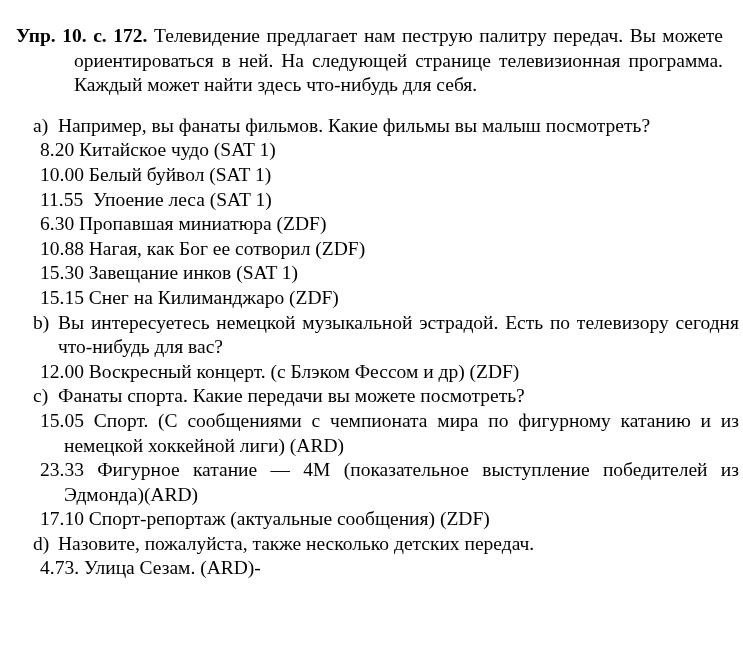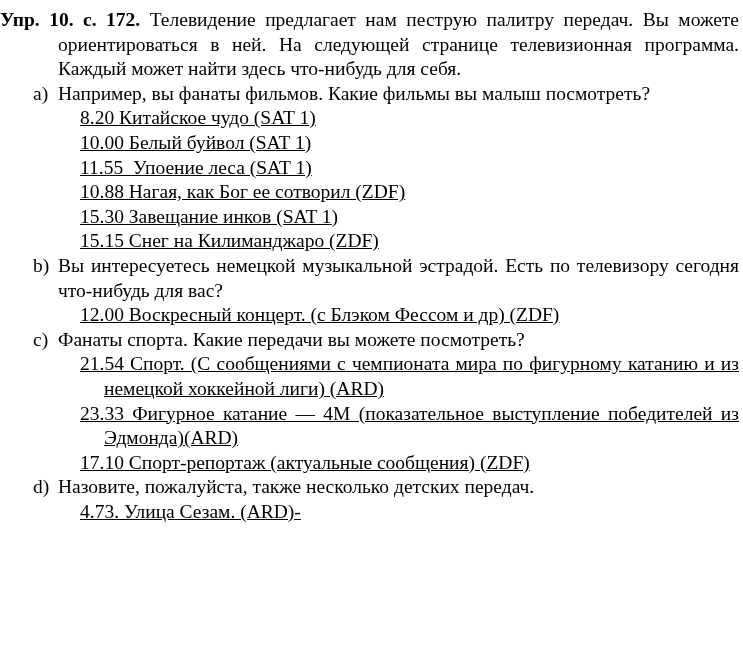--- a/index.html
+++ b/index.html
@@ -24,21 +24,21 @@
       width: 743px;
     }
     .cutoff {
       height: 22px;
       overflow: hidden;
       position: relative;
     }
     .para {
       padding-left: 58px;
       text-indent: -58px;
-      margin: 0;
+      margin: 16px;
       text-align: justify;
       padding-right: 4px;
     }
     .ex-head {
       font-weight: bold;
     }
     .q {
       position: relative;
       padding-left: 58px;
       margin: 0;
@@ -49,25 +49,24 @@
       position: absolute;
       left: 33px;
       top: 0;
     }
     .items {
       margin: 0;
       padding: 0;
       list-style: none;
     }
     .items li {
-      padding-left: 104px;
+      padding-left: 64px;
       text-indent: -24px;
       padding-right: 4px;
       text-align: justify;
-      text-decoration: underline;
     }
   </style>
 </head>
 <body>
 
 <div class="page">
   <div class="cutoff"></div>
 
   <p class="para">
     <span class="ex-head">Упр. 10. с. 172.</span>
@@ -76,20 +75,21 @@
 
   <div>
     <p class="q">
       <span class="marker">a)</span>
       <span>Например, вы фанаты фильмов. Какие фильмы вы малыш посмотреть?</span>
     </p>
     <ul class="items">
       <li>8.20 Китайское чудо (SAT 1)</li>
       <li>10.00 Белый буйвол (SAT 1)</li>
       <li style="white-space:pre;">11.55  Упоение леса (SAT 1)</li>
+      <li>6.30 Пропавшая миниатюра (ZDF)</li>
       <li>10.88 Нагая, как Бог ее сотворил (ZDF)</li>
       <li>15.30 Завещание инков (SAT 1)</li>
       <li>15.15 Снег на Килиманджаро (ZDF)</li>
     </ul>
   </div>
 
   <div>
     <p class="q">
       <span class="marker">b)</span>
       <span>Вы интересуетесь немецкой музыкальной эстрадой. Есть по телевизору сегодня что-нибудь для вас?</span>
@@ -98,21 +98,21 @@
       <li>12.00 Воскресный концерт. (с Блэком Фессом и др) (ZDF)</li>
     </ul>
   </div>
 
   <div>
     <p class="q">
       <span class="marker">c)</span>
       <span>Фанаты спорта. Какие передачи вы можете посмотреть?</span>
     </p>
     <ul class="items">
-      <li>21.54 Спорт. (С сообщениями с чемпионата мира по фигурному катанию и из немецкой хоккейной лиги) (ARD)</li>
+      <li>15.05 Спорт. (С сообщениями с чемпионата мира по фигурному катанию и из немецкой хоккейной лиги) (ARD)</li>
       <li>23.33 Фигурное катание — 4М (показательное выступление победителей из Эдмонда)(ARD)</li>
       <li>17.10 Спорт-репортаж (актуальные сообщения) (ZDF)</li>
     </ul>
   </div>
 
   <div>
     <p class="q">
       <span class="marker">d)</span>
       <span>Назовите, пожалуйста, также несколько детских передач.</span>
     </p>

